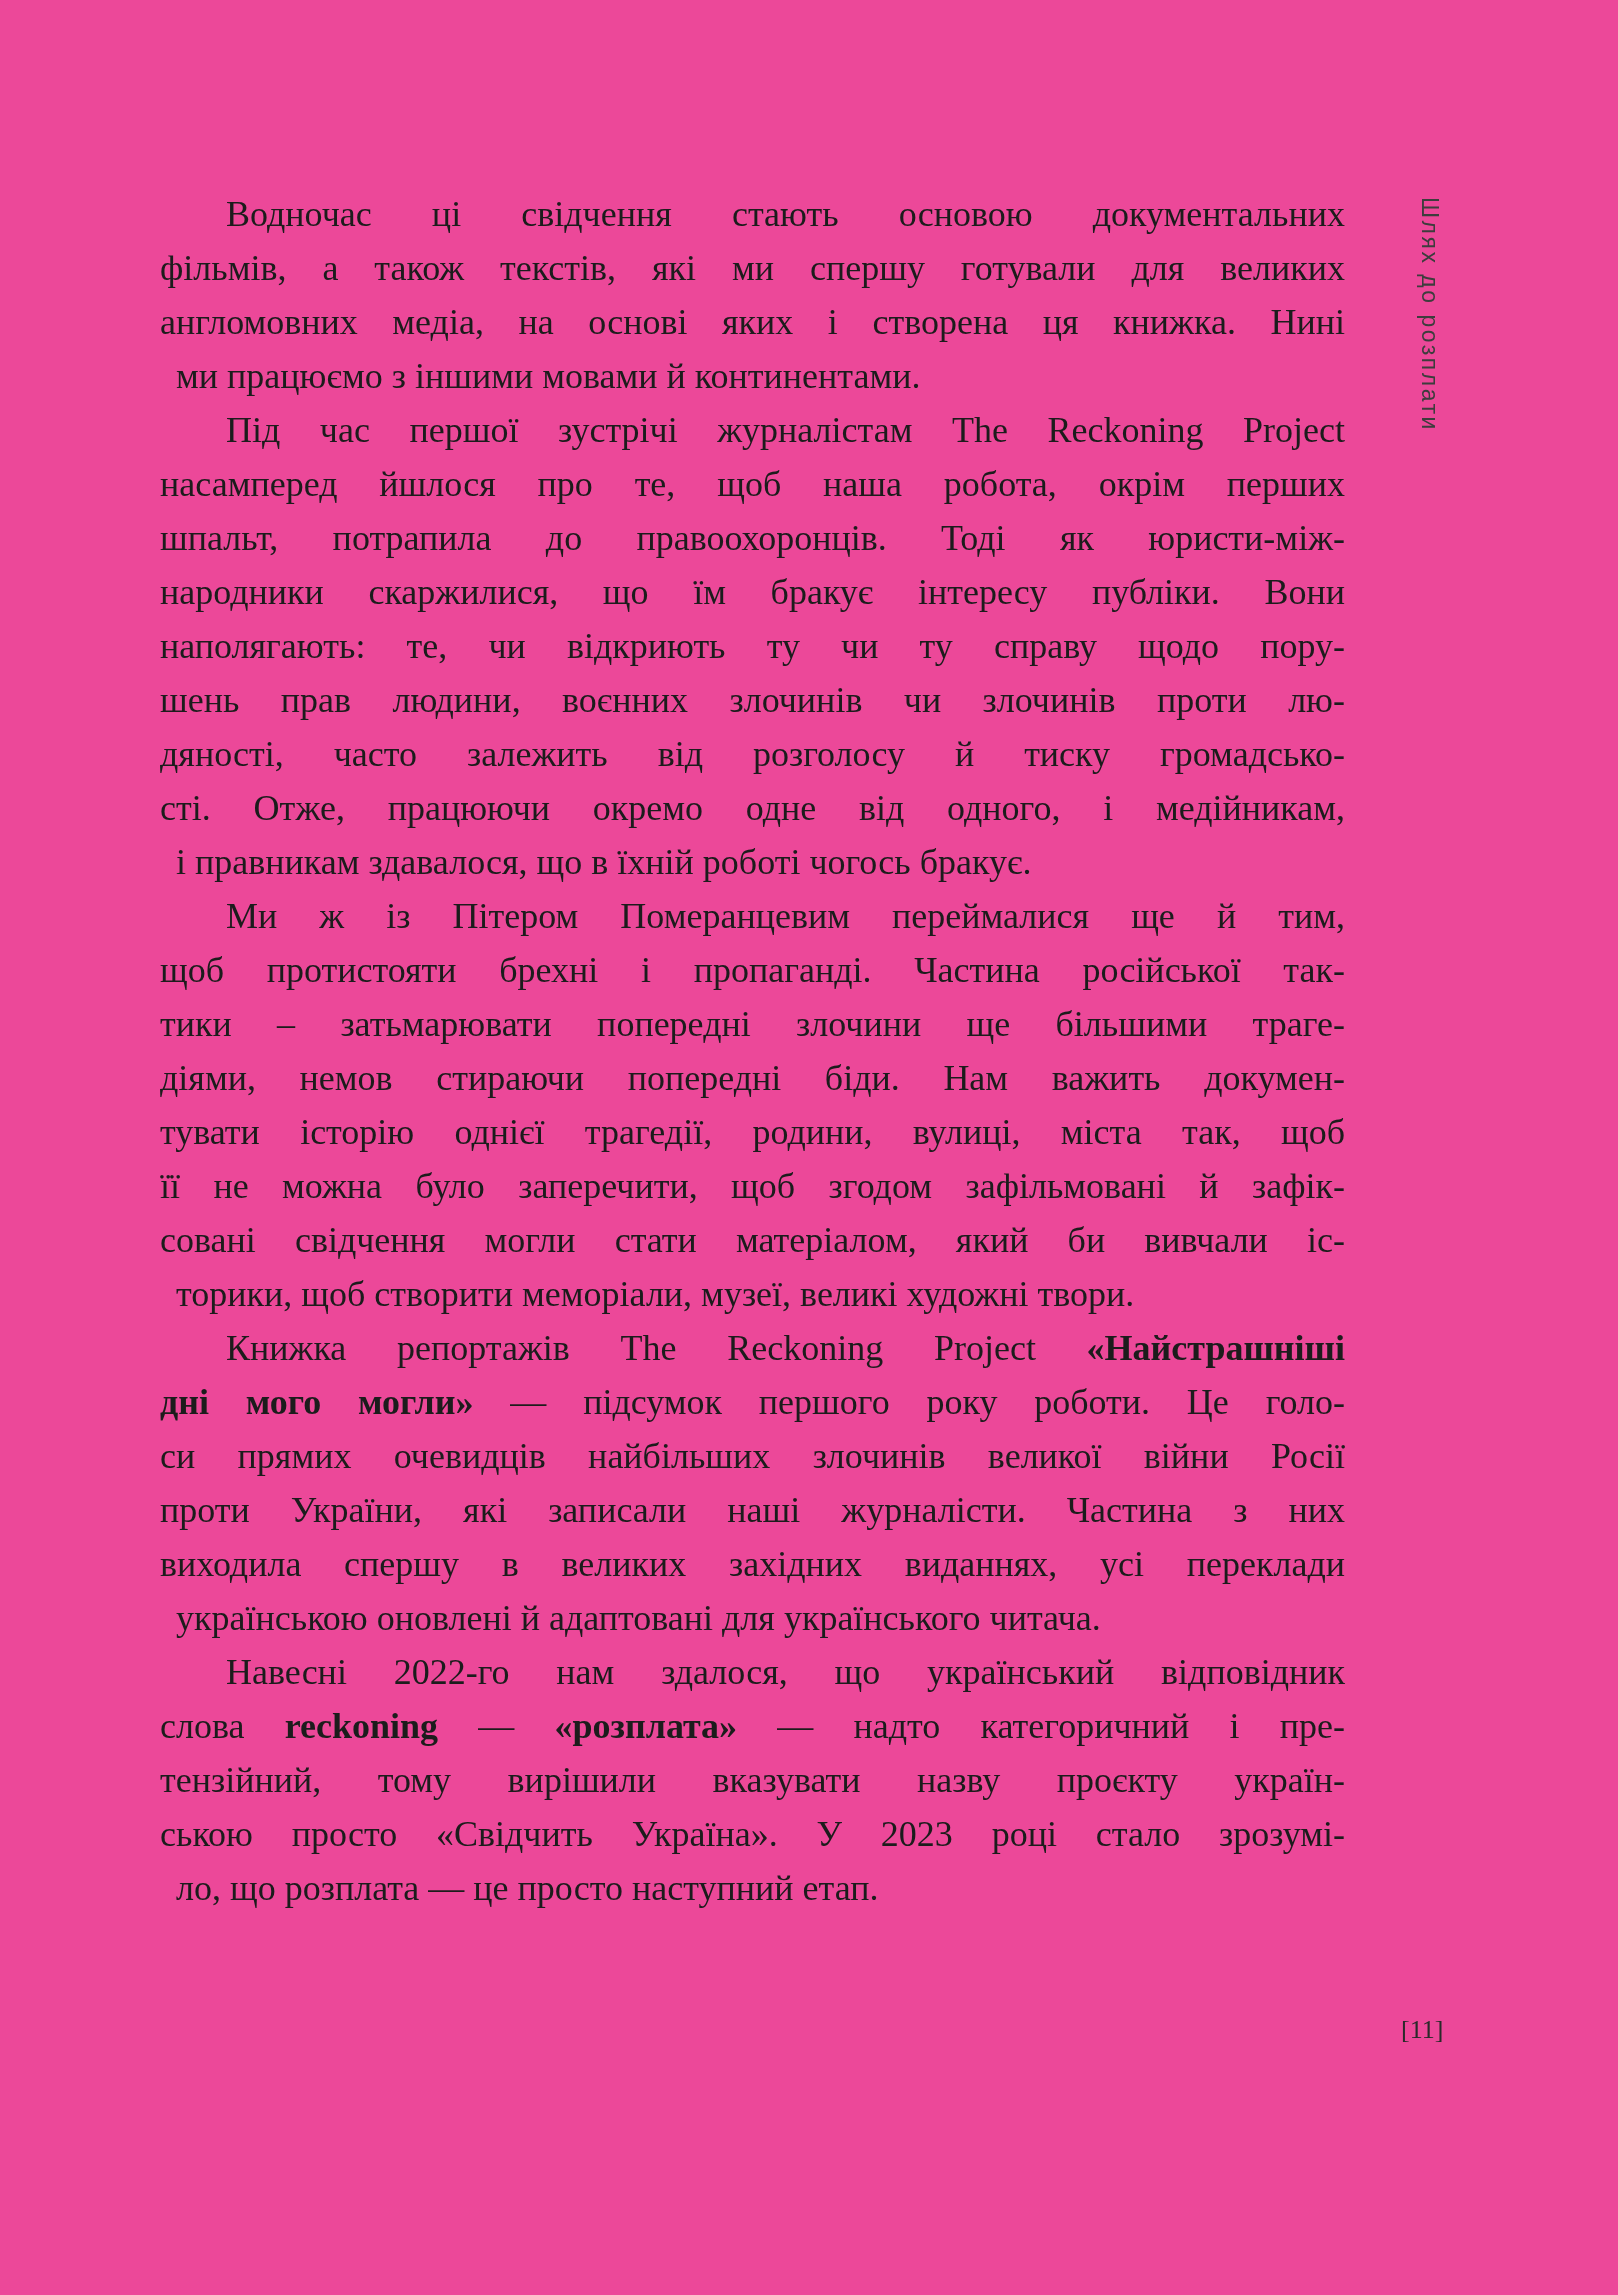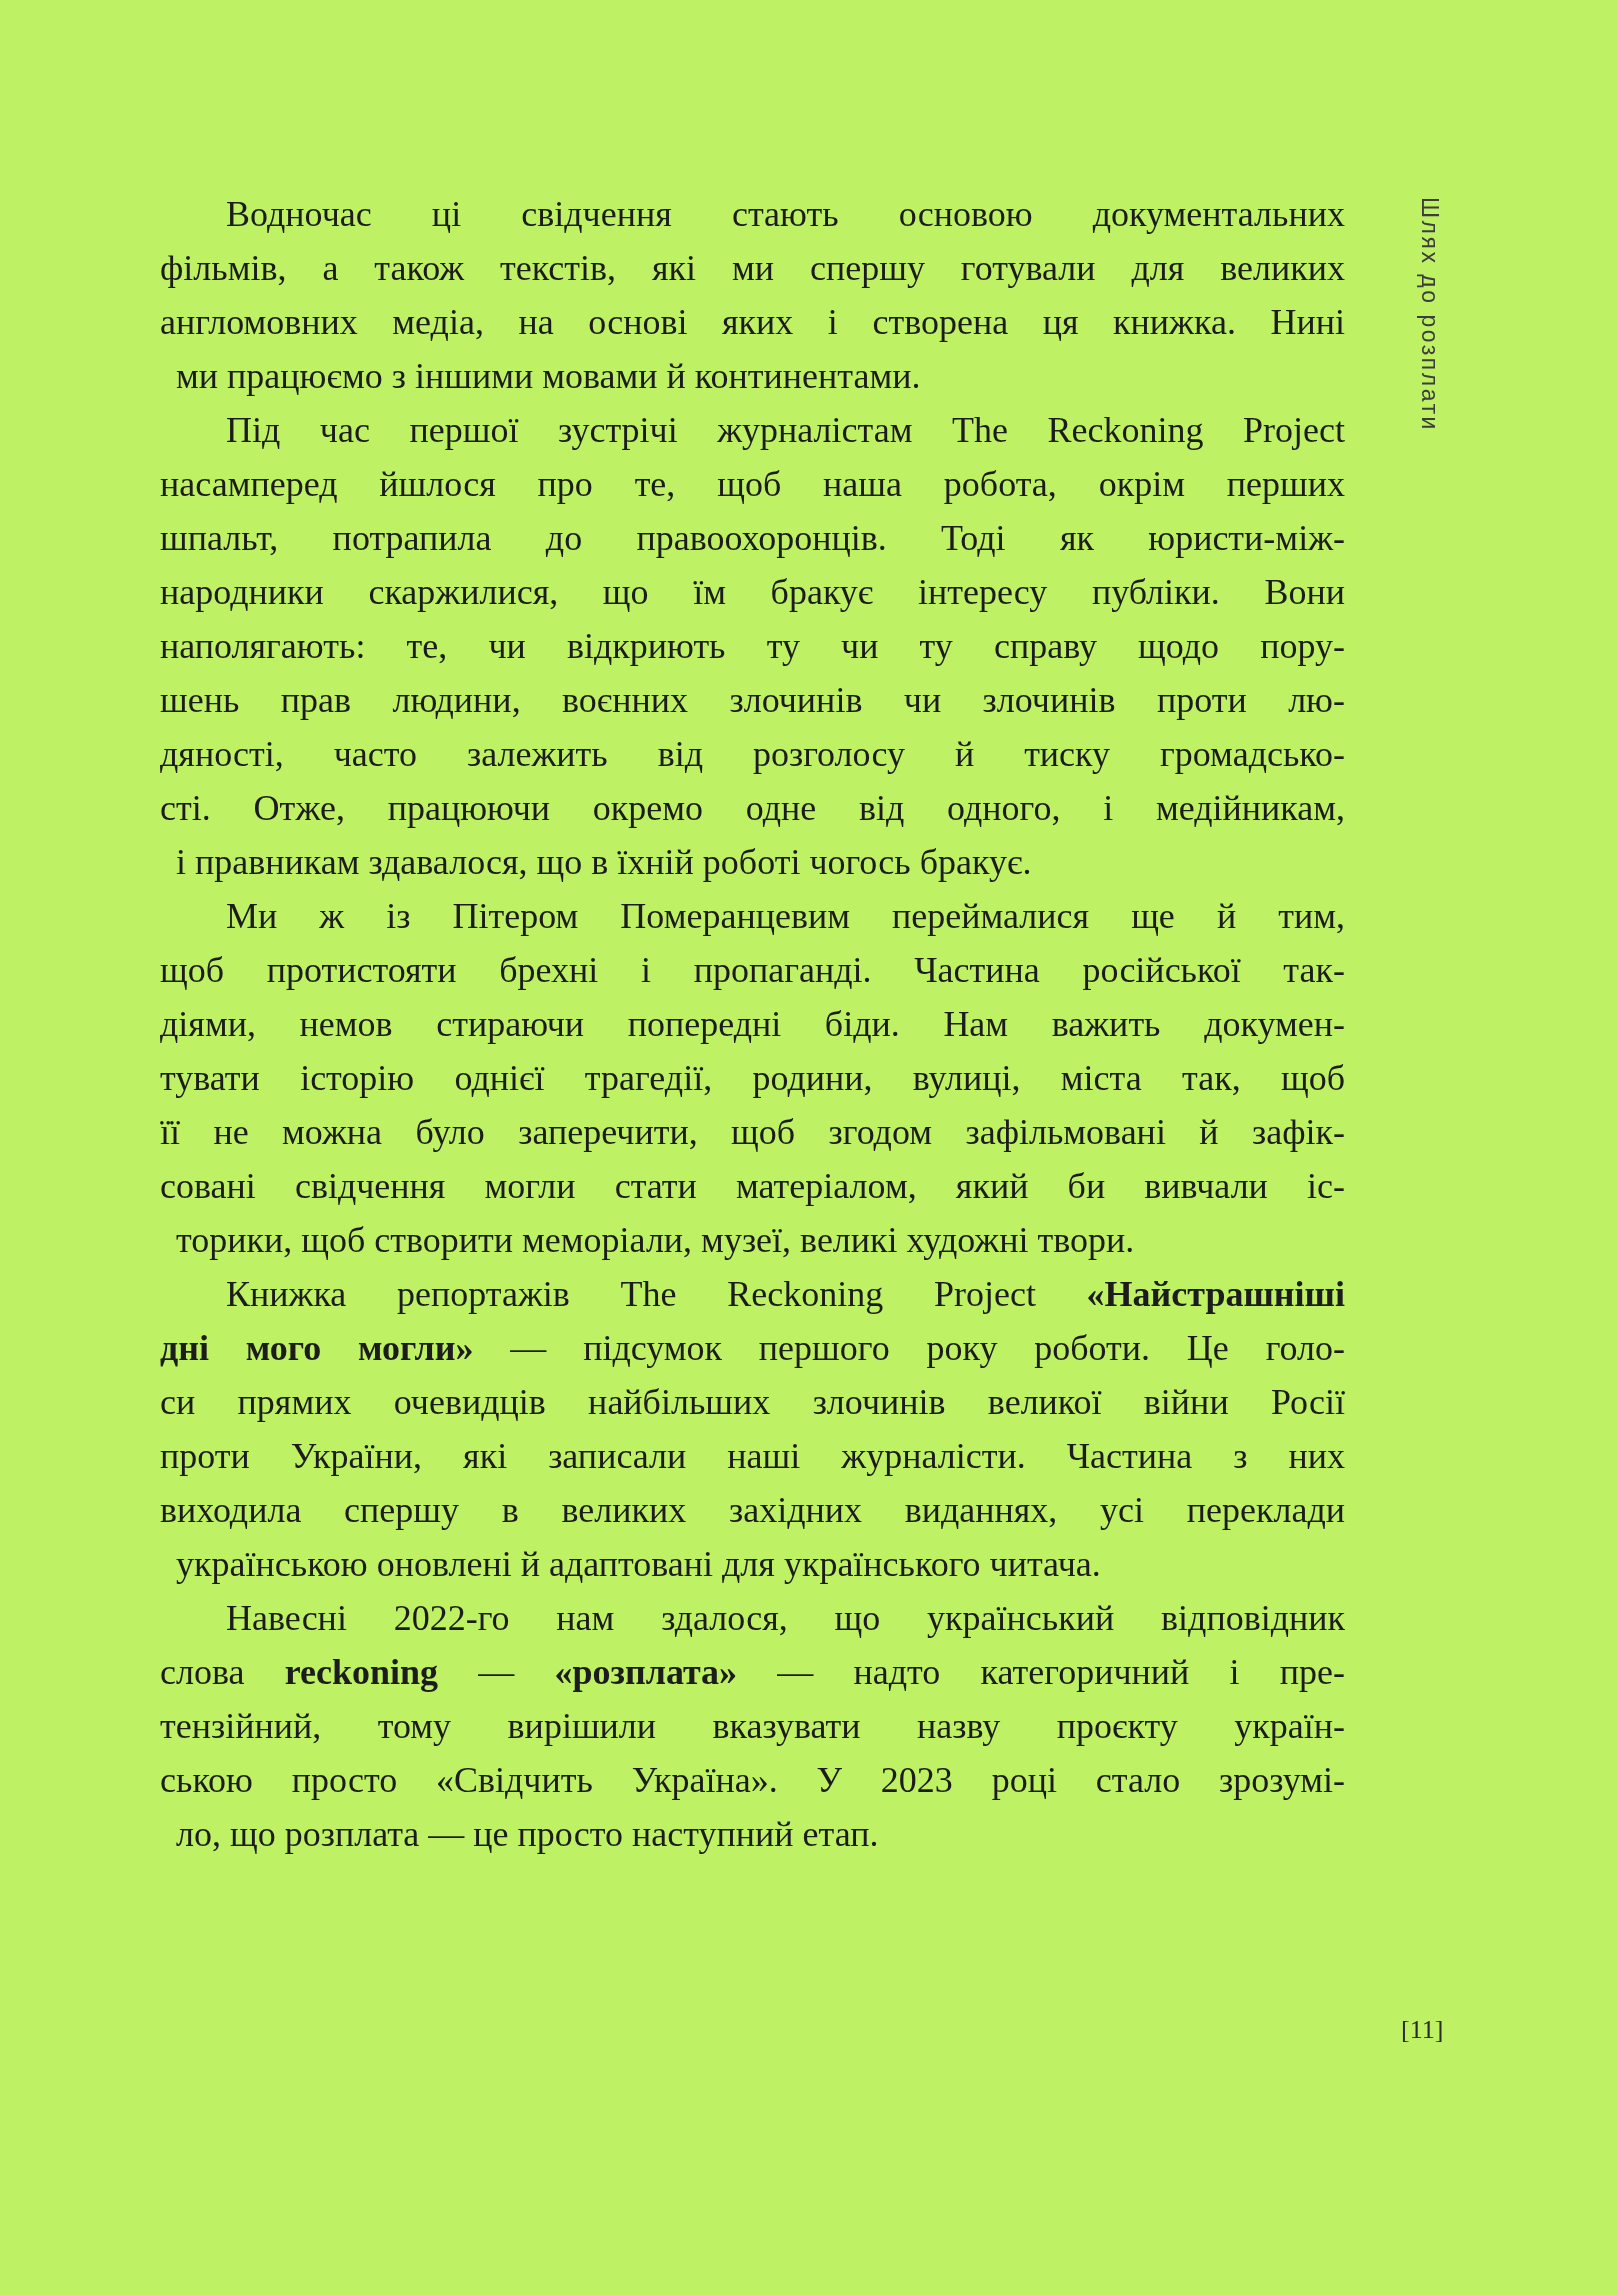--- a/index.html
+++ b/index.html
@@ -7,21 +7,21 @@
   body {
     width: 1619px;
     height: 2295px;
     position: relative;
     font-family: "Liberation Serif", "DejaVu Serif", serif;
     overflow: hidden;
   }
   .page {
     position: absolute;
     inset: 0;
-    background: #bef264;
+    background: #ec4899;
   }
   .text-block {
     position: absolute;
     left: 160px;
     top: 187px;
     width: 1185px;
     color: #1c1c1c;
     font-size: 36px;
     line-height: 54px;
   }
@@ -77,20 +77,21 @@
         <div class="line"><span>народники скаржилися, що їм бракує інтересу публіки. Вони</span></div>
         <div class="line"><span>наполягають: те, чи відкриють ту чи ту справу щодо пору-</span></div>
         <div class="line"><span>шень прав людини, воєнних злочинів чи злочинів проти лю-</span></div>
         <div class="line"><span>дяності, часто залежить від розголосу й тиску громадсько-</span></div>
         <div class="line"><span>сті. Отже, працюючи окремо одне від одного, і медійникам,</span></div>
         <div class="line last"><span>і правникам здавалося, що в їхній роботі чогось бракує.</span></div>
       </div>
       <div class="para">
         <div class="line first"><span>Ми ж із Пітером Померанцевим переймалися ще й тим,</span></div>
         <div class="line"><span>щоб протистояти брехні і пропаганді. Частина російської так-</span></div>
+        <div class="line"><span>тики – затьмарювати попередні злочини ще більшими траге-</span></div>
         <div class="line"><span>діями, немов стираючи попередні біди. Нам важить докумен-</span></div>
         <div class="line"><span>тувати історію однієї трагедії, родини, вулиці, міста так, щоб</span></div>
         <div class="line"><span>її не можна було заперечити, щоб згодом зафільмовані й зафік-</span></div>
         <div class="line"><span>совані свідчення могли стати матеріалом, який би вивчали іс-</span></div>
         <div class="line last"><span>торики, щоб створити меморіали, музеї, великі художні твори.</span></div>
       </div>
       <div class="para">
         <div class="line first"><span>Книжка репортажів The Reckoning Project </span><span class="bold">«Найстрашніші</span></div>
         <div class="line"><span class="bold">дні мого могли»</span><span> — підсумок першого року роботи. Це голо-</span></div>
         <div class="line"><span>си прямих очевидців найбільших злочинів великої війни Росії</span></div>

